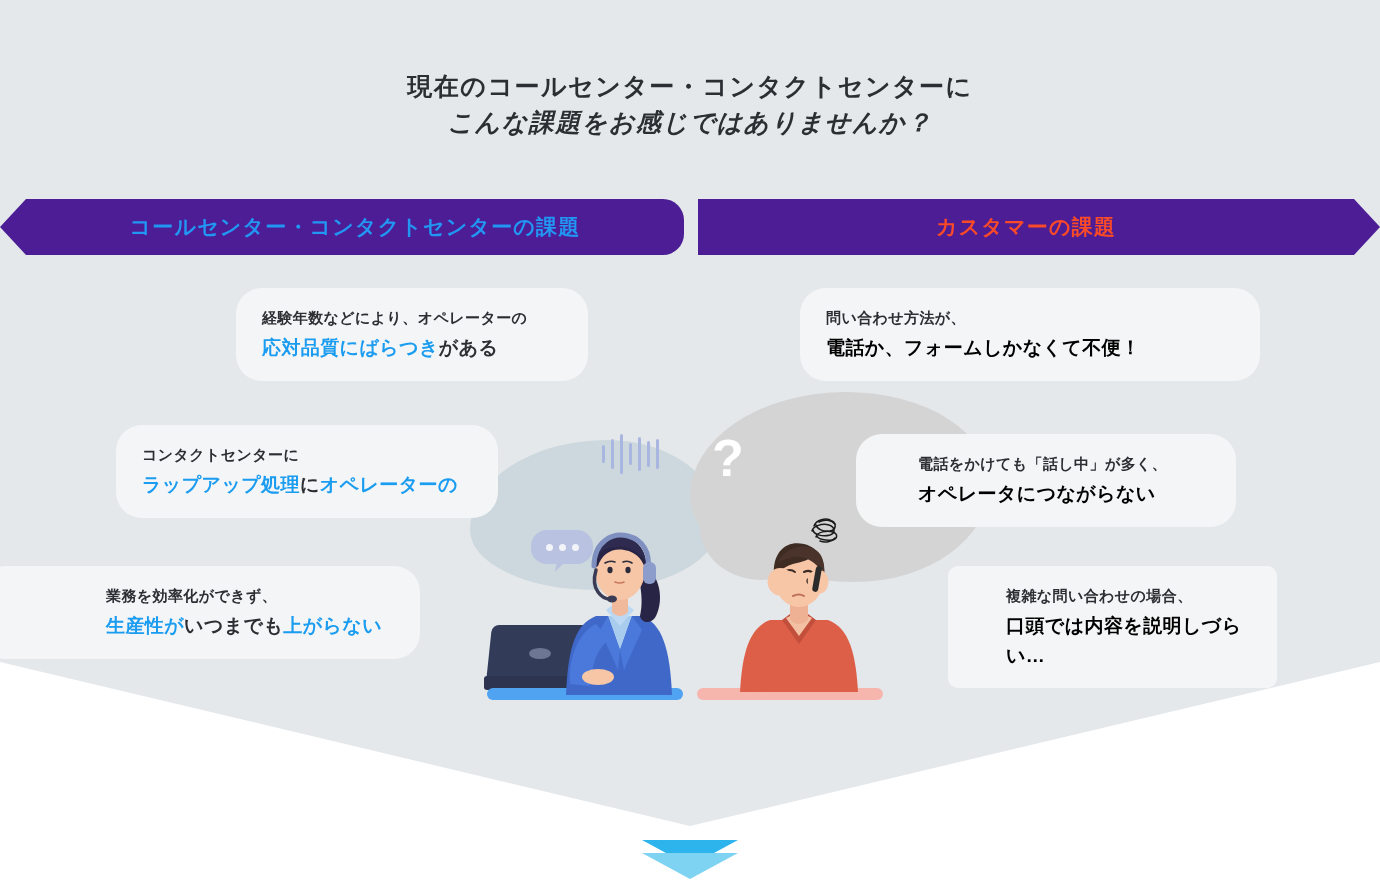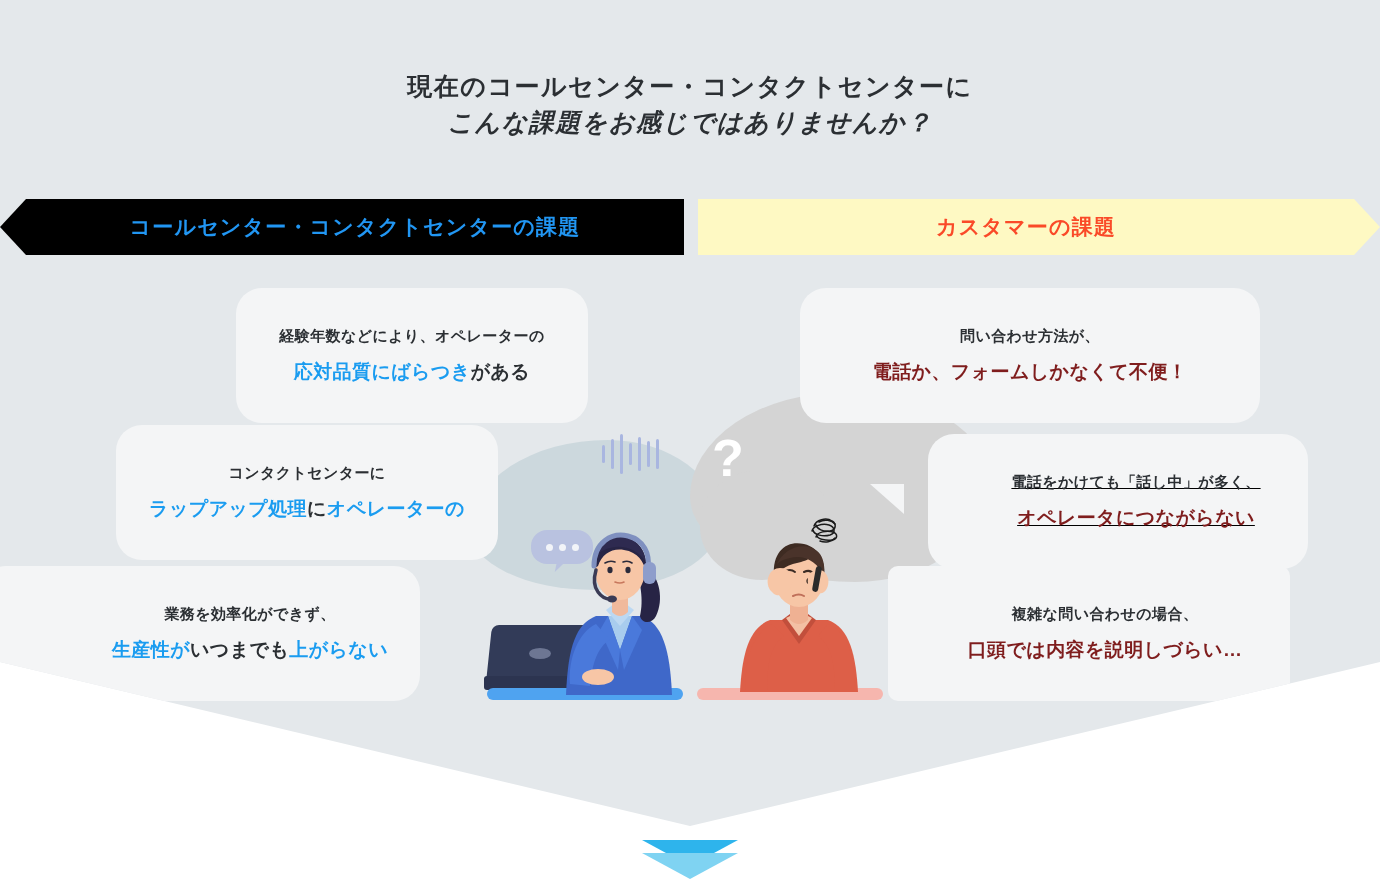--- a/index.html
+++ b/index.html
@@ -29,27 +29,28 @@
   }
   #title .l2 { display:block;font-style:italic; }
 
   
   .banner {
     position:absolute; top:199px; height:56px;
     display:flex; align-items:center; justify-content:center;
     font-size:21px; font-weight:700; letter-spacing:1.2px;
   }
   #banner-left {
-    left:0; width:684px; background:#000000; color:#2196f3;
+    left:0; width:684px; background:#4c1d95; color:#2196f3;
     -webkit-clip-path: polygon(26px 0, 684px 0, 684px 100%, 26px 100%, 0 50%);
     clip-path: polygon(26px 0, 684px 0, 684px 100%, 26px 100%, 0 50%);
     padding-left:26px;
+    border-radius:21px;
   }
   #banner-right {
-    left:698px; width:682px; background:#fef9c3; color:#fa4a28;
+    left:698px; width:682px; background:#4c1d95; color:#fa4a28;
     -webkit-clip-path: polygon(0 0, 656px 0, 682px 50%, 656px 100%, 0 100%);
     clip-path: polygon(0 0, 656px 0, 682px 50%, 656px 100%, 0 100%);
     padding-right:26px;
   }
 
   
   .blob-blue {
     position:absolute; left:470px; top:440px; width:250px; height:150px;
     background:#ccd8dd; border-radius:55% 45% 50% 50% / 60% 55% 45% 40%;
   }
@@ -116,36 +117,35 @@
   }
   #laptop-logo {
     position:absolute; left:529px; top:648px; width:22px; height:11px;
     background:#6d7693; border-radius:50%;
   }
 
   
   .bubble {
     position:absolute; background:#f4f5f6;
     border-radius:26px;
-    padding:36px 26px;
+    padding:18px 26px;
     line-height:1.55;
-    text-align:center;
   }
   .bubble .line1 { font-size:15px; font-weight:700; color:#2b2f33; letter-spacing:0.4px; }
-  .bubble .line2 { font-size:19px; font-weight:700; color:#2b2f33; letter-spacing:0.4px; margin-top:10px; }
+  .bubble .line2 { font-size:19px; font-weight:700; color:#2b2f33; letter-spacing:0.4px; margin-top:4px; }
   .hl-blue { color:#1a9cf0; }
-  .hl-red  { color:#7f1d1d; }
+  .hl-red  { color:#000000; }
   .blk     { color:#2b2f33; }
 
   #bubble-l1 { left:236px; top:288px; width:352px; }
   #bubble-l2 { left:116px; top:425px; width:382px; }
   #bubble-l3 { left:-20px; top:566px; width:440px; }
   #bubble-r1 { left:800px; top:288px; width:460px; }
-  #bubble-r2 { left:928px; top:434px; width:380px;text-decoration:underline; }
-  #bubble-r3 { left:888px; top:566px; width:402px;border-radius:10px; }
+  #bubble-r2 { left:856px; top:434px; width:380px; }
+  #bubble-r3 { left:948px; top:566px; width:329px;border-radius:10px; }
 
   
   .tail { position:absolute; width:0; height:0; }
   #tail-r1 {
     left:790px; top:400px;
     border-right:34px solid #d4d4d4; border-top:28px solid transparent;
   }
   #tail-r2 {
     left:870px; top:484px;
     border-right:34px solid #f4f5f6; border-bottom:30px solid transparent;

